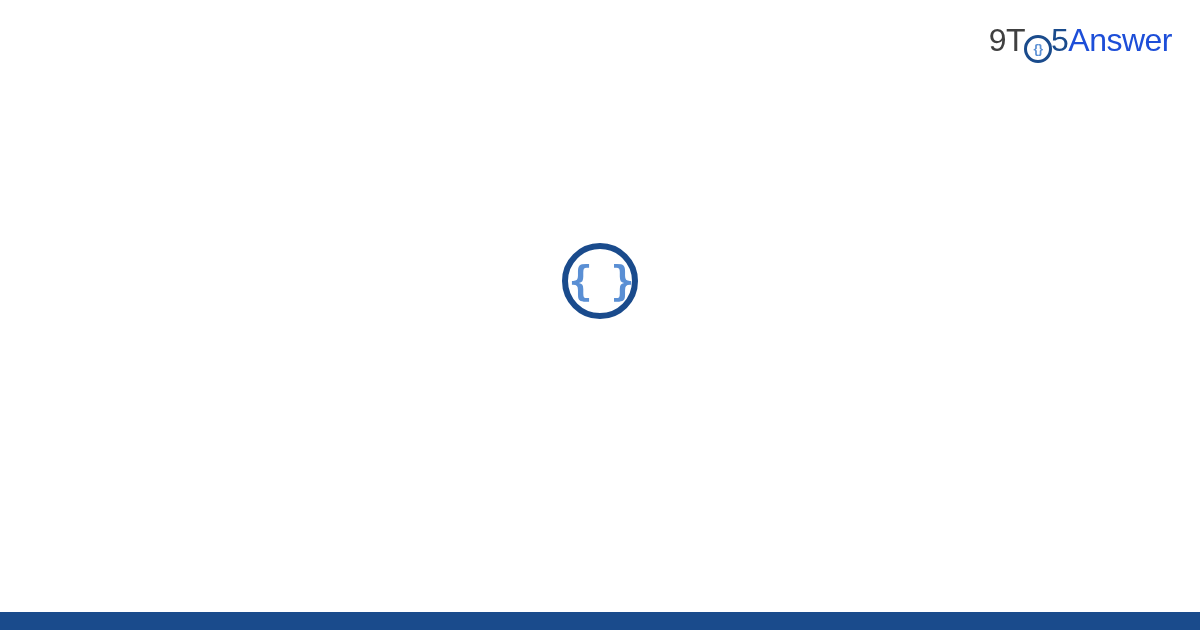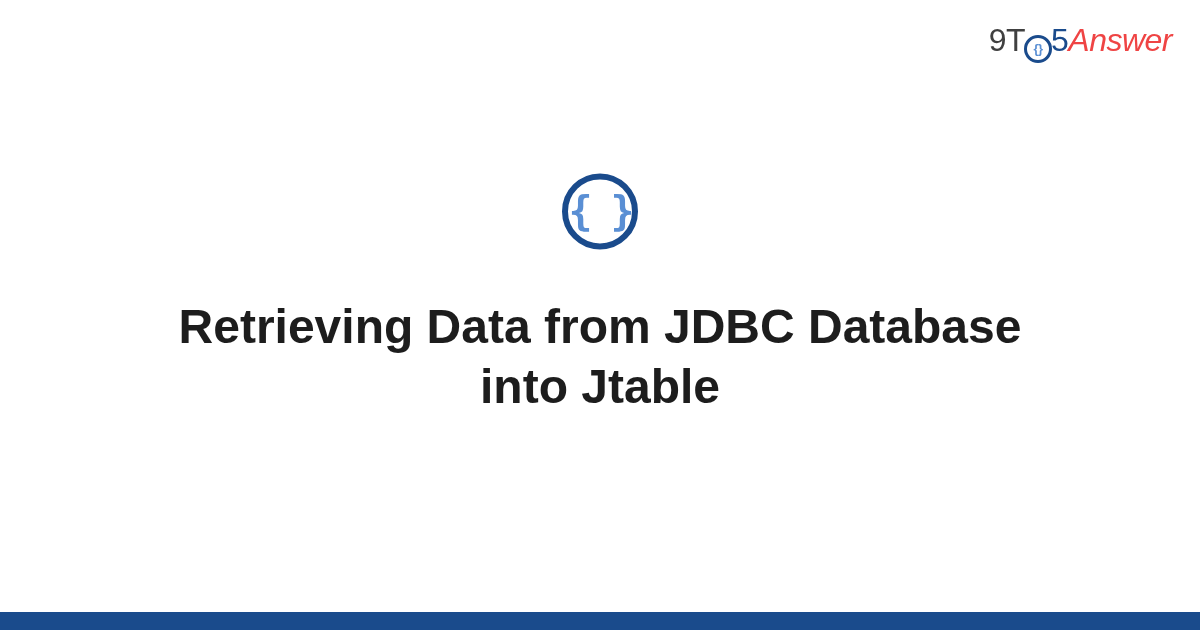--- a/index.html
+++ b/index.html
@@ -43,23 +43,22 @@
       font-size: 13px;
       color: #5a8fd4;
       font-weight: 600;
       line-height: 1;
     }
     .logo-5 {
       color: #1a4b8c;
       font-weight: 500;
     }
     .logo-answer {
-      color: #ef4444;
+      color: #1d4ed8;
       font-weight: 400;
-      font-style: italic;
     }
     .content {
       position: absolute;
       top: 50%;
       left: 50%;
       transform: translate(-50%, -58%);
       display: flex;
       flex-direction: column;
       align-items: center;
       width: 100%;
@@ -105,16 +104,15 @@
 <div class="logo">
   <span class="logo-9t">9T</span><span class="logo-o">
       <span class="logo-o-inner">{}</span>
     </span><span class="logo-5">5</span><span class="logo-answer">Answer</span>
 </div>
 
 <div class="content">
   <div class="icon-circle">
     <span class="icon-braces">{ }</span>
   </div>
-  <h1 class="title">Retrieving Data from JDBC Database into Jtable</h1>
 </div>
 
 <div class="footer-bar"></div>
 
 </body></html>

